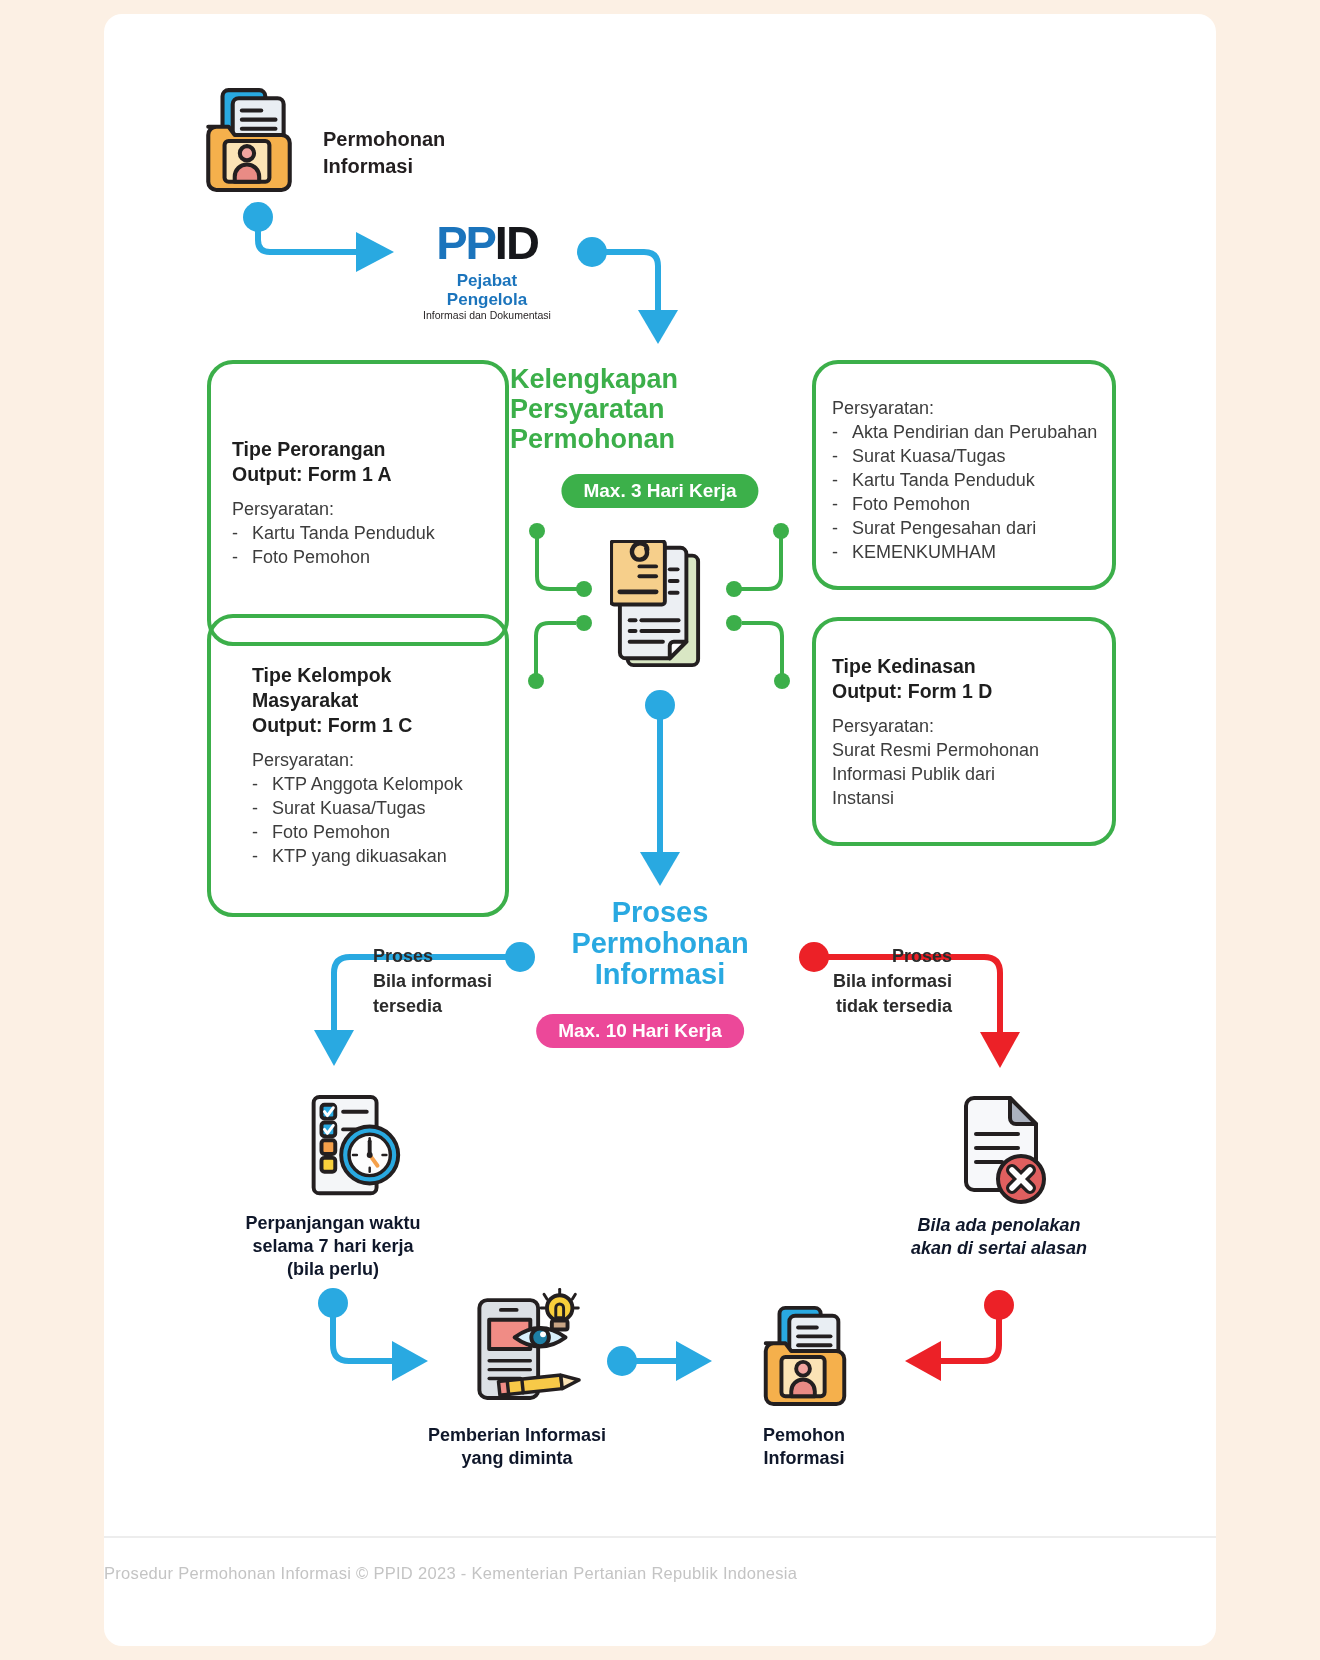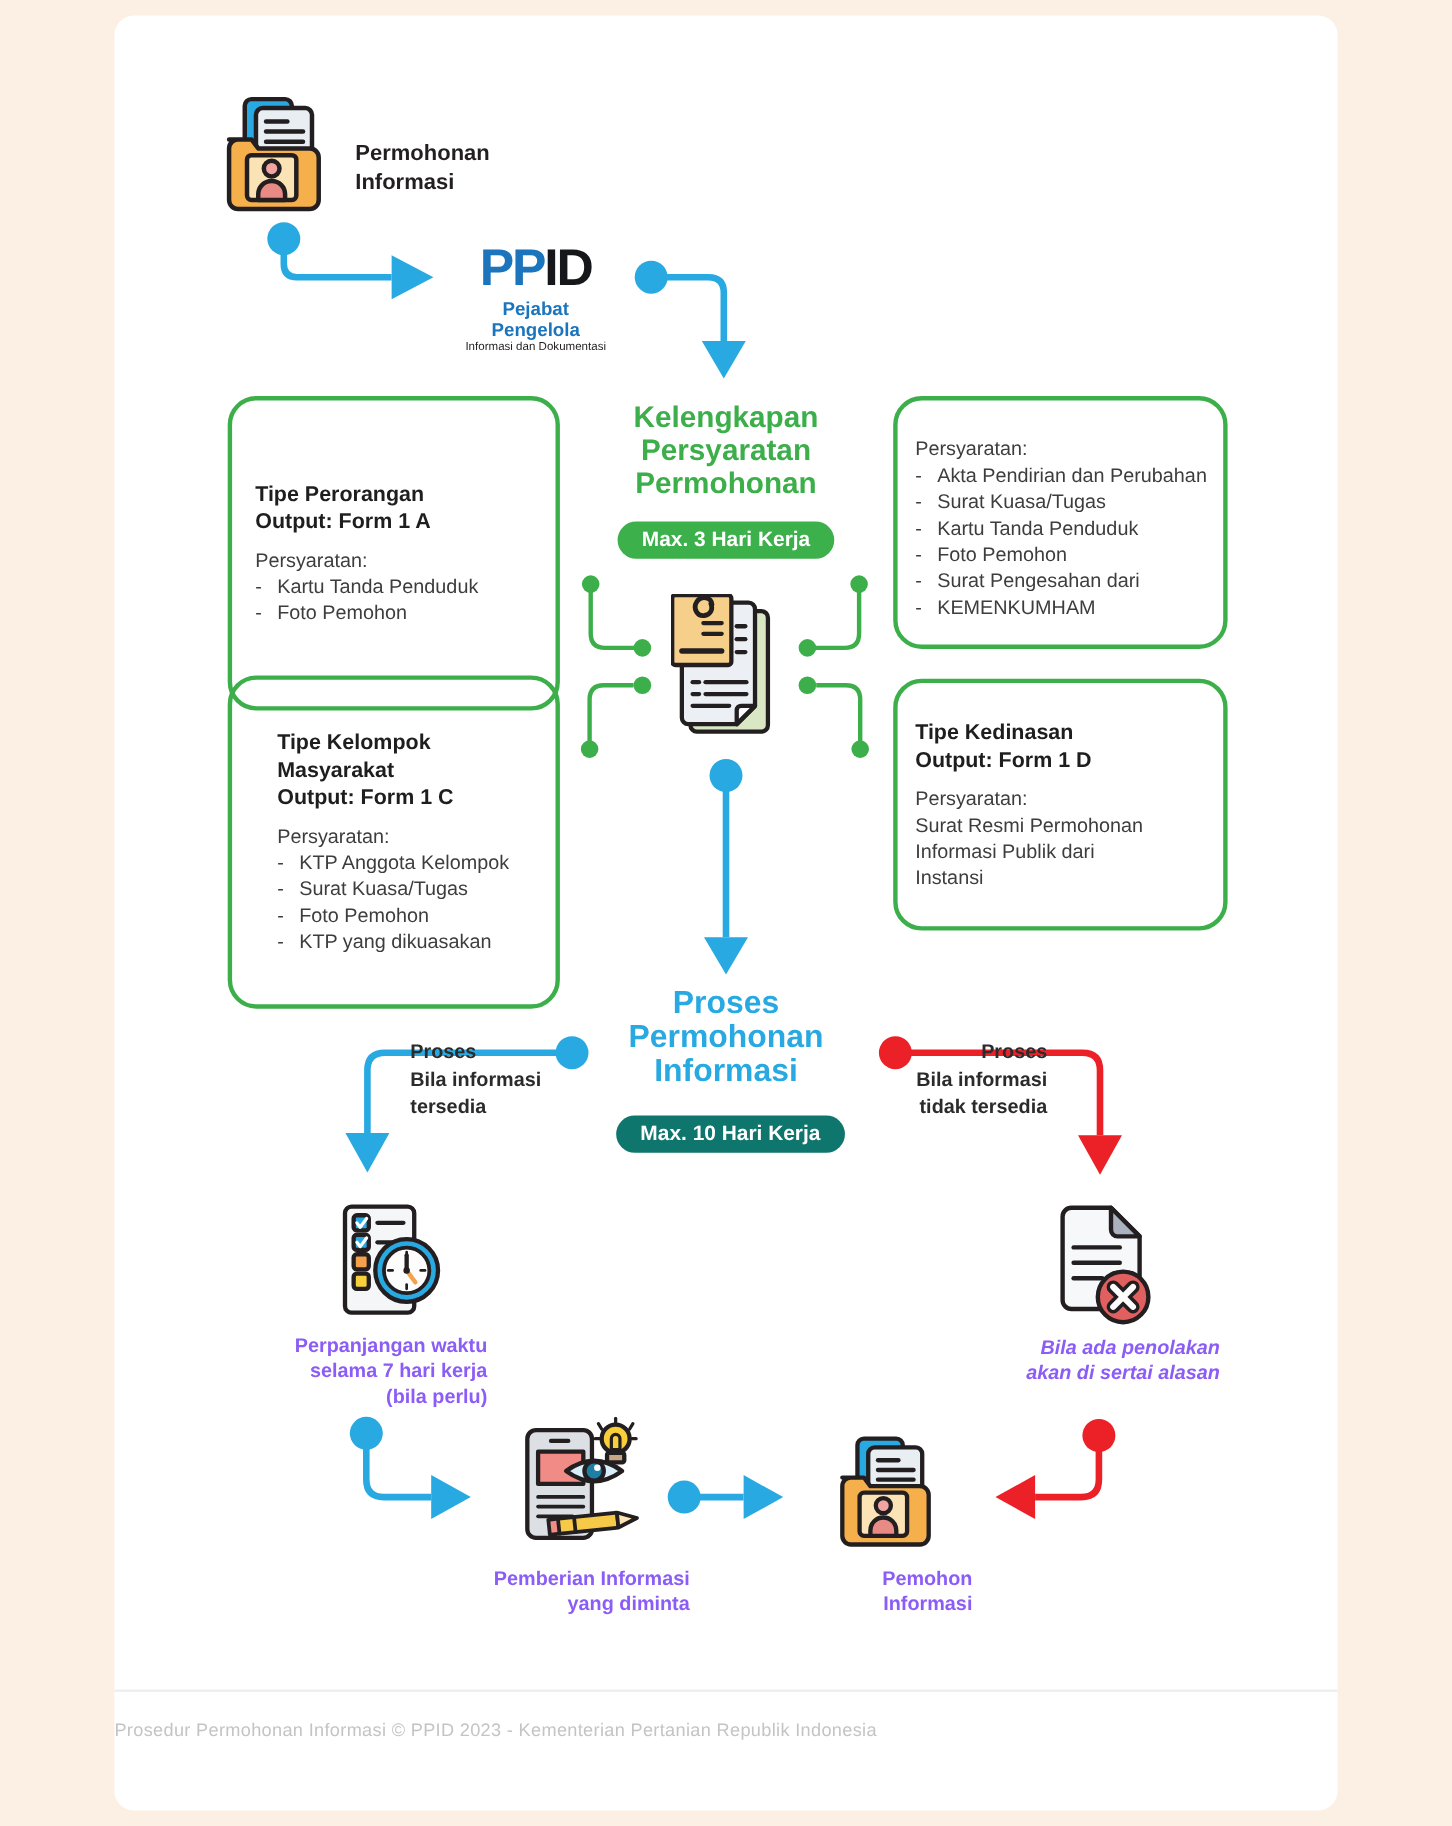--- a/index.html
+++ b/index.html
@@ -17,50 +17,50 @@
   .start-label{
     left:323px;top:126px;width:170px;
     font-size:20px;font-weight:bold;line-height:27px;color:#231F20;
   }
   .ppid{left:416px;top:218px;width:142px;text-align:center;}
   .ppid-word{font-size:47px;font-weight:bold;letter-spacing:-2px;line-height:50px;color:#16171B;}
   .ppid-word .pp{color:#1B74BC;}
   .ppid-sub1{font-size:17px;font-weight:bold;color:#1B74BC;line-height:19px;margin-top:3px;}
   .ppid-sub2{font-size:10.5px;color:#231F20;line-height:13px;}
   .stage1-title{
-    left:510px;top:364px;width:300px;text-align:center;
+    left:510px;top:364px;width:300px;
     font-size:27px;font-weight:bold;line-height:30px;color:#3CAF4A;
   }
   .badge{
     transform:translateX(-50%);
     color:#fff;font-weight:bold;font-size:19px;line-height:34px;
     padding:0 22px;border-radius:999px;white-space:nowrap;
   }
   .badge-green{left:660px;top:474px;background:#3CB04A;}
-  .badge-blue{left:664px;top:1014px;background:#0f766e;}
+  .badge-blue{left:640px;top:1014px;background:#ec4899;}
   .gbox{
     border:4px solid #3CAF4A;border-radius:26px;box-sizing:border-box;
     display:flex;flex-direction:column;justify-content:center;
   }
   .gbox .title{font-size:19.5px;font-weight:bold;line-height:25px;color:#1E1E1E;}
   .gbox .body{margin-top:10px;font-size:18px;line-height:24px;color:#3D3D3D;}
   .li{display:flex;}
   .li .dash{width:11px;flex:0 0 11px;margin-right:9px;text-align:left;}
   .box1{left:207px;top:360px;width:302px;height:286px;padding-left:21px;}
   .box2{left:812px;top:360px;width:304px;height:230px;padding-left:16px;}
   .box3{left:207px;top:614px;width:302px;height:303px;padding-left:41px;}
   .box4{left:812px;top:617px;width:304px;height:229px;padding-left:16px;}
   .stage2-title{
     left:510px;top:897px;width:300px;text-align:center;
     font-size:29px;font-weight:bold;line-height:31px;color:#29A9E1;
   }
   .branch-label{font-size:18px;font-weight:600;line-height:25px;color:#2B2B2B;}
   .branch-left{left:373px;top:944px;width:140px;text-align:left;}
   .branch-right{left:828px;top:944px;width:124px;text-align:right;}
-  .cap{font-size:18px;font-weight:bold;line-height:23px;text-align:right;color:#8b5cf6;}
+  .cap{font-size:18px;font-weight:bold;line-height:23px;text-align:center;color:#0f172a;}
   .cap-extension{left:223px;top:1212px;width:220px;}
   .cap-rejection{left:889px;top:1214px;width:220px;font-style:italic;}
   .cap-delivery{left:407px;top:1424px;width:220px;}
   .cap-applicant{left:724px;top:1424px;width:160px;}
   .footer-divider{left:104px;top:1536px;width:1112px;height:2px;background:#EDEDED;}
   .footer-text{
     left:104px;top:1564px;width:1112px;
     font-size:16.5px;color:#C4C4C4;letter-spacing:.3px;
   }
   svg{display:block;}

